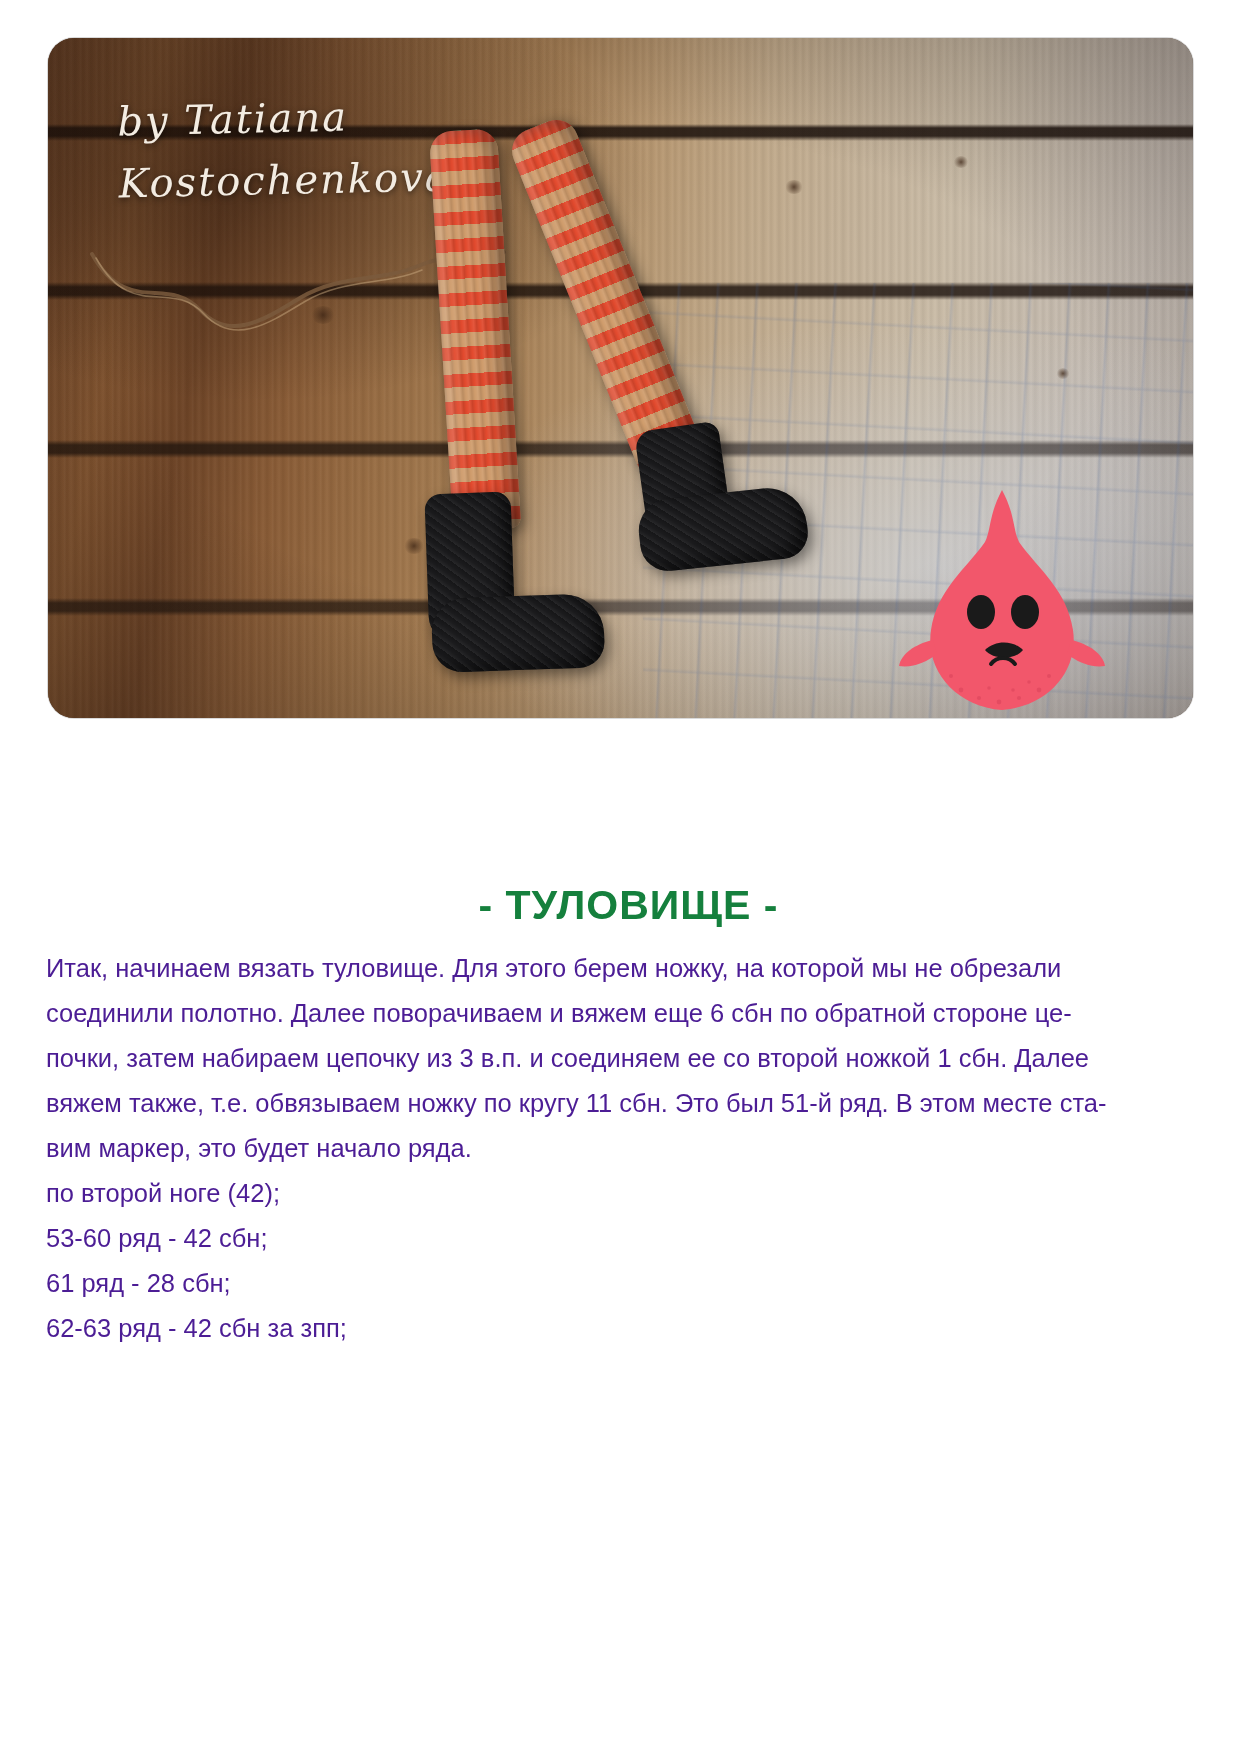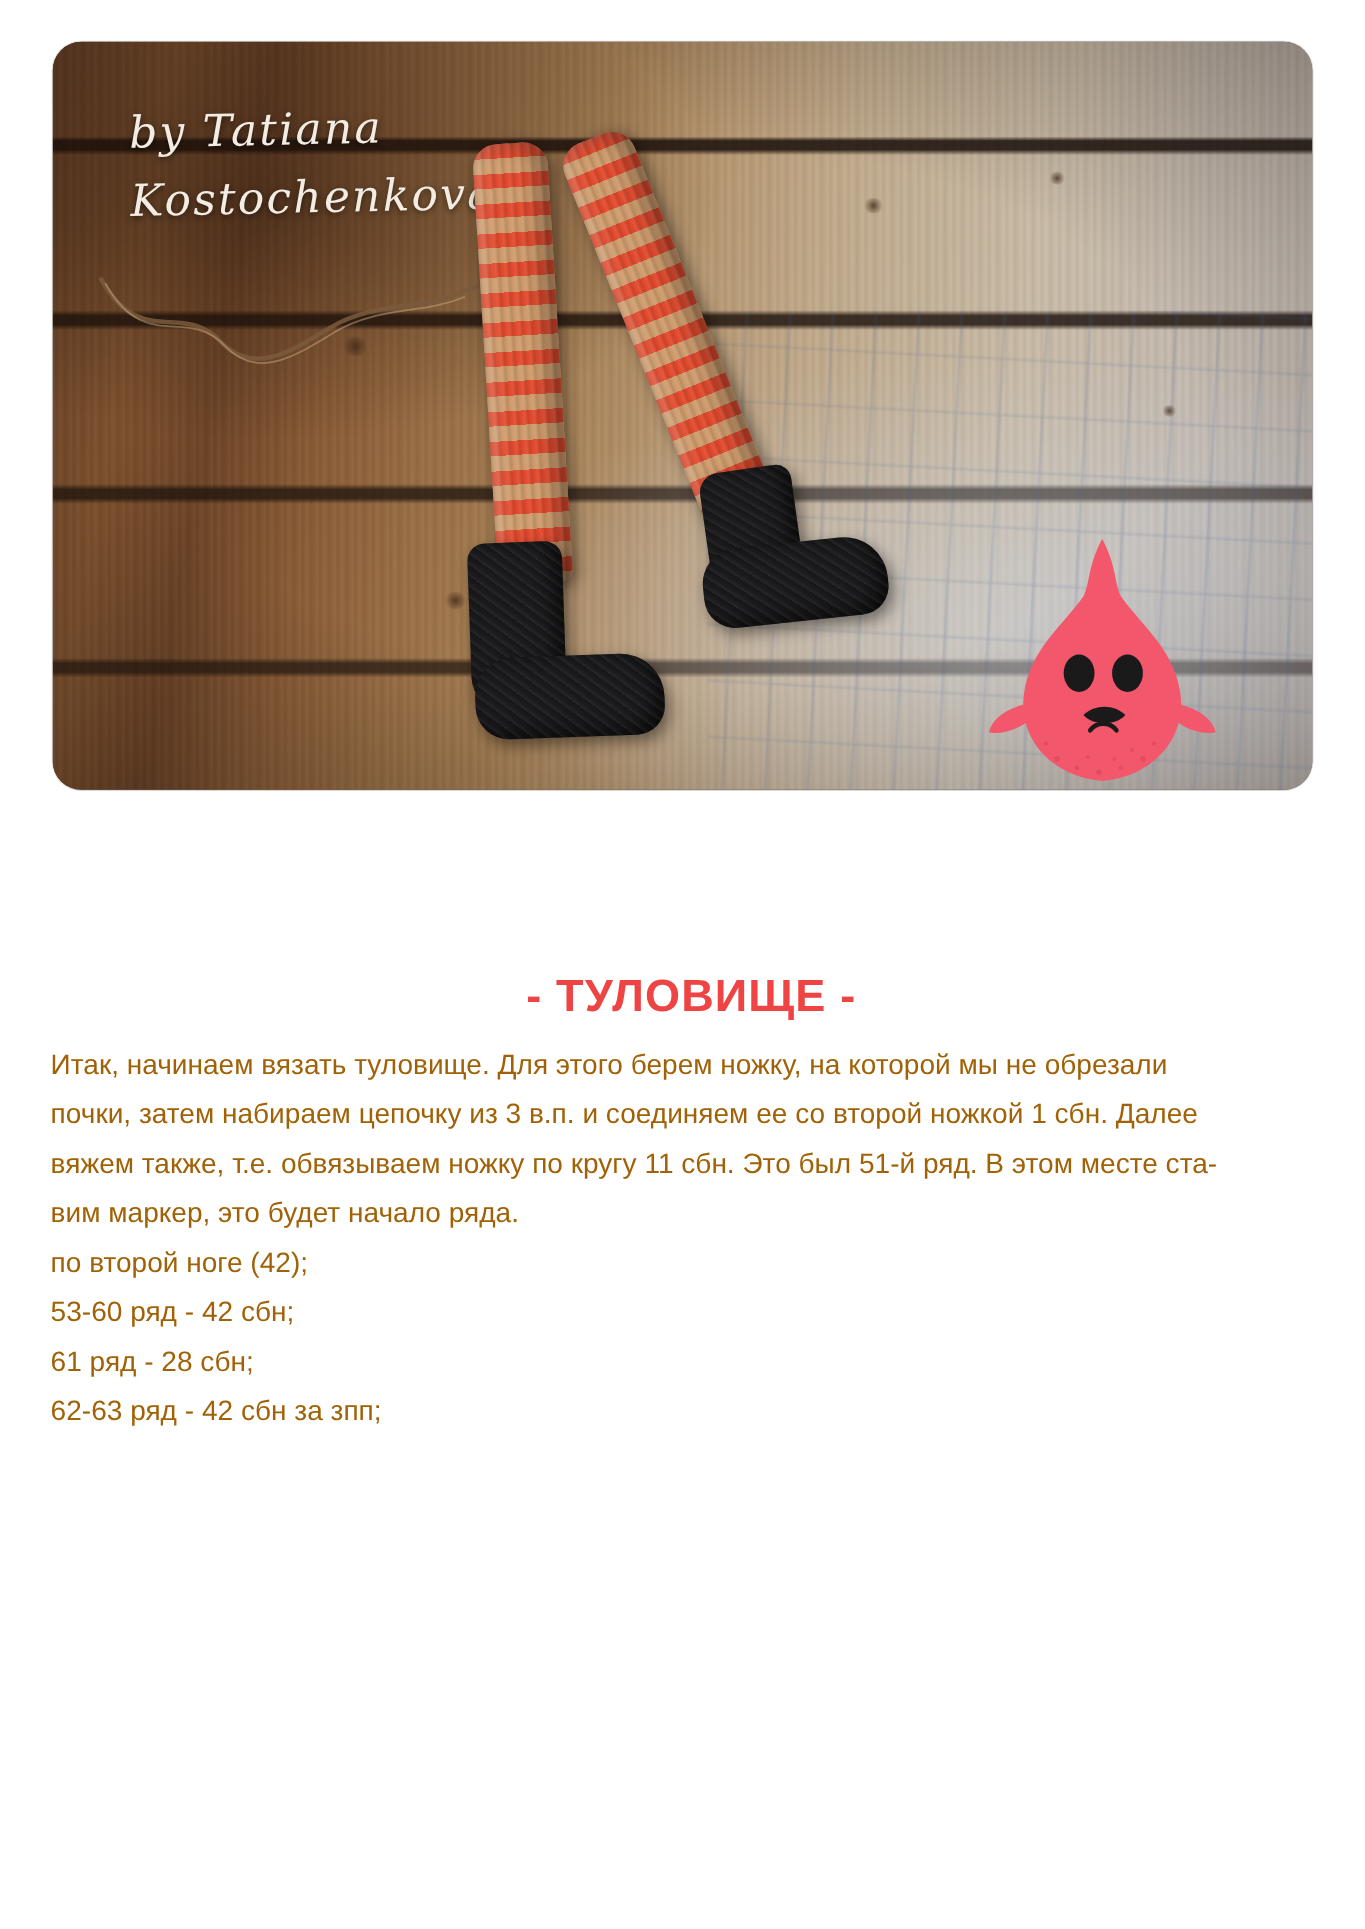--- a/index.html
+++ b/index.html
@@ -229,21 +229,21 @@
   }
 
   
   .body-copy {
     position: absolute;
     left: 46px;
     top: 946px;
     width: 1155px;
     font-size: 25.5px;
     line-height: 45px;
-    color: #a16207;
+    color: #4c1d95;
   }
   .para {
     margin: 0 0 0 0;
     text-align: left;
   }
   .line { display: block; }
 </style>
 </head>
 <body>
 
@@ -303,26 +303,27 @@
             <circle cx="92" cy="204" r="1.8"></circle>
           <circle cx="116" cy="206" r="1.8"></circle>
             <circle cx="132" cy="198" r="1.8"></circle>
         </g>
       </g>
     </svg>
 
   </div>
 </div>
 
-<h1 class="title" style="color: #ef4444; margin-left: 16px;">- ТУЛОВИЩЕ -</h1>
+<h1 class="title" style="color: #15803d; margin-left: 16px;">- ТУЛОВИЩЕ -</h1>
 
 <div class="body-copy">
 
   <p class="para">
     <span class="line">Итак, начинаем вязать туловище. Для этого берем ножку, на которой мы не обрезали</span>
+    <span class="line">соединили полотно. Далее поворачиваем и вяжем еще 6 сбн по обратной стороне це-</span>
     <span class="line">почки, затем набираем цепочку из 3 в.п. и соединяем ее со второй ножкой 1 сбн. Далее</span>
     <span class="line">вяжем также, т.е. обвязываем ножку по кругу 11 сбн. Это был 51-й ряд. В этом месте ста-</span>
     <span class="line">вим маркер, это будет начало ряда.</span>
   </p>
 
   <p class="para">
     <span class="line">по второй ноге (42);</span>
     <span class="line">53-60 ряд - 42 сбн;</span>
     <span class="line">61 ряд - 28 сбн;</span>
     <span class="line">62-63 ряд - 42 сбн за зпп;</span>

